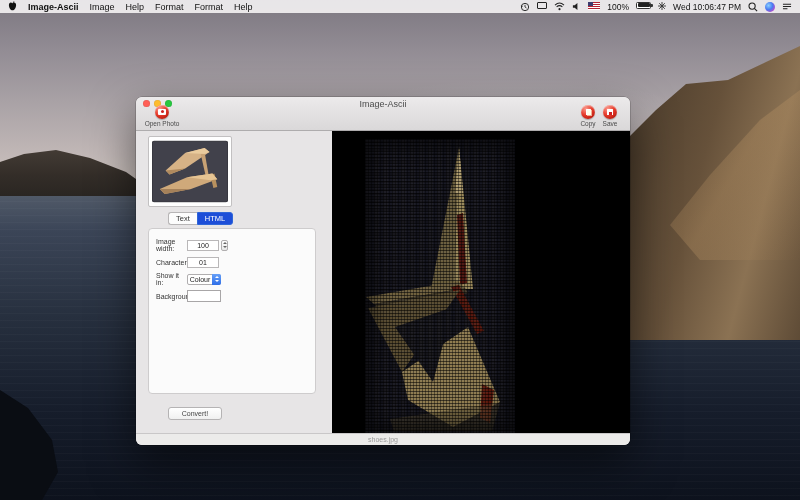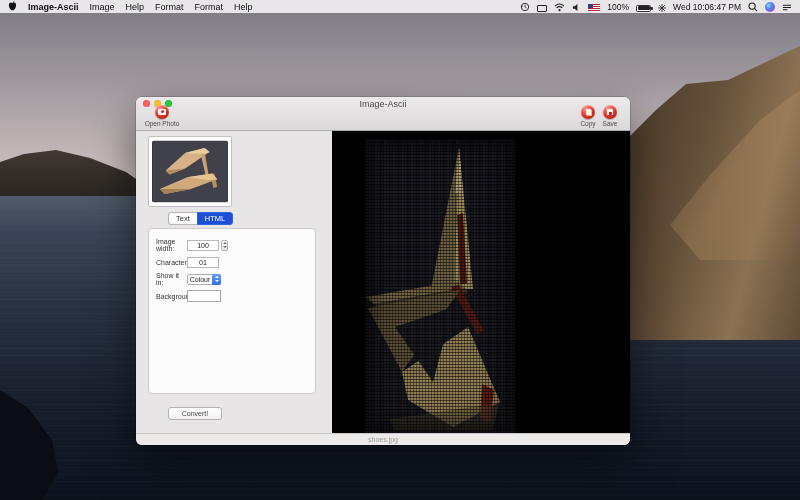--- a/index.html
+++ b/index.html
@@ -30,21 +30,21 @@
     clip-path:polygon(160px 0,120px 30px,70px 85px,30px 135px,60px 170px,160px 170px);}
   .headland-bl { position:absolute; left:0; top:382px; width:78px; height:118px; background:#0a0d13;
     clip-path:polygon(0 8px,28px 26px,52px 58px,58px 90px,42px 118px,0 118px);}
 
   
   .menubar { position:absolute; left:0; top:0; width:800px; height:13px; z-index:50;
     background:rgba(247,245,246,.88); display:flex; align-items:center; font-size:9px; color:#111;
     padding:0 8px; }
   .menubar .left { display:flex; align-items:center; gap:11px; }
   .menubar .appname { font-weight:bold; }
-  .menubar .right { margin-left:auto; display:flex; align-items:flex-end; gap:7px; font-size:8.5px; }
+  .menubar .right { margin-left:auto; display:flex; align-items:flex-start; gap:7px; font-size:8.5px; }
   .mb-icon { display:inline-flex; align-items:center; }
   .flag { width:12px; height:8px; position:relative;
     background:repeating-linear-gradient(180deg,#b22234 0 1px,#fff 1px 2px); }
   .flag::before { content:""; position:absolute; left:0; top:0; width:5px; height:4px; background:#3c3b6e; }
   .battery { width:15px; height:7px; border:1px solid #333; border-radius:1.5px; position:relative; background:#fff; }
   .battery::before { content:""; position:absolute; inset:0.5px; background:#222; border-radius:1px; }
   .battery::after { content:""; position:absolute; right:-2.5px; top:1.5px; width:1.5px; height:3px; background:#333; border-radius:0 1px 1px 0; }
   .display-ic { width:10px; height:7px; border:1px solid #222; border-radius:1px; }
   .siri { width:10px; height:10px; border-radius:50%;
     background:radial-gradient(circle at 35% 35%, #8ad0ff 0%, #4a7bf0 45%, #b44fd0 75%, #e0447a 100%); }

